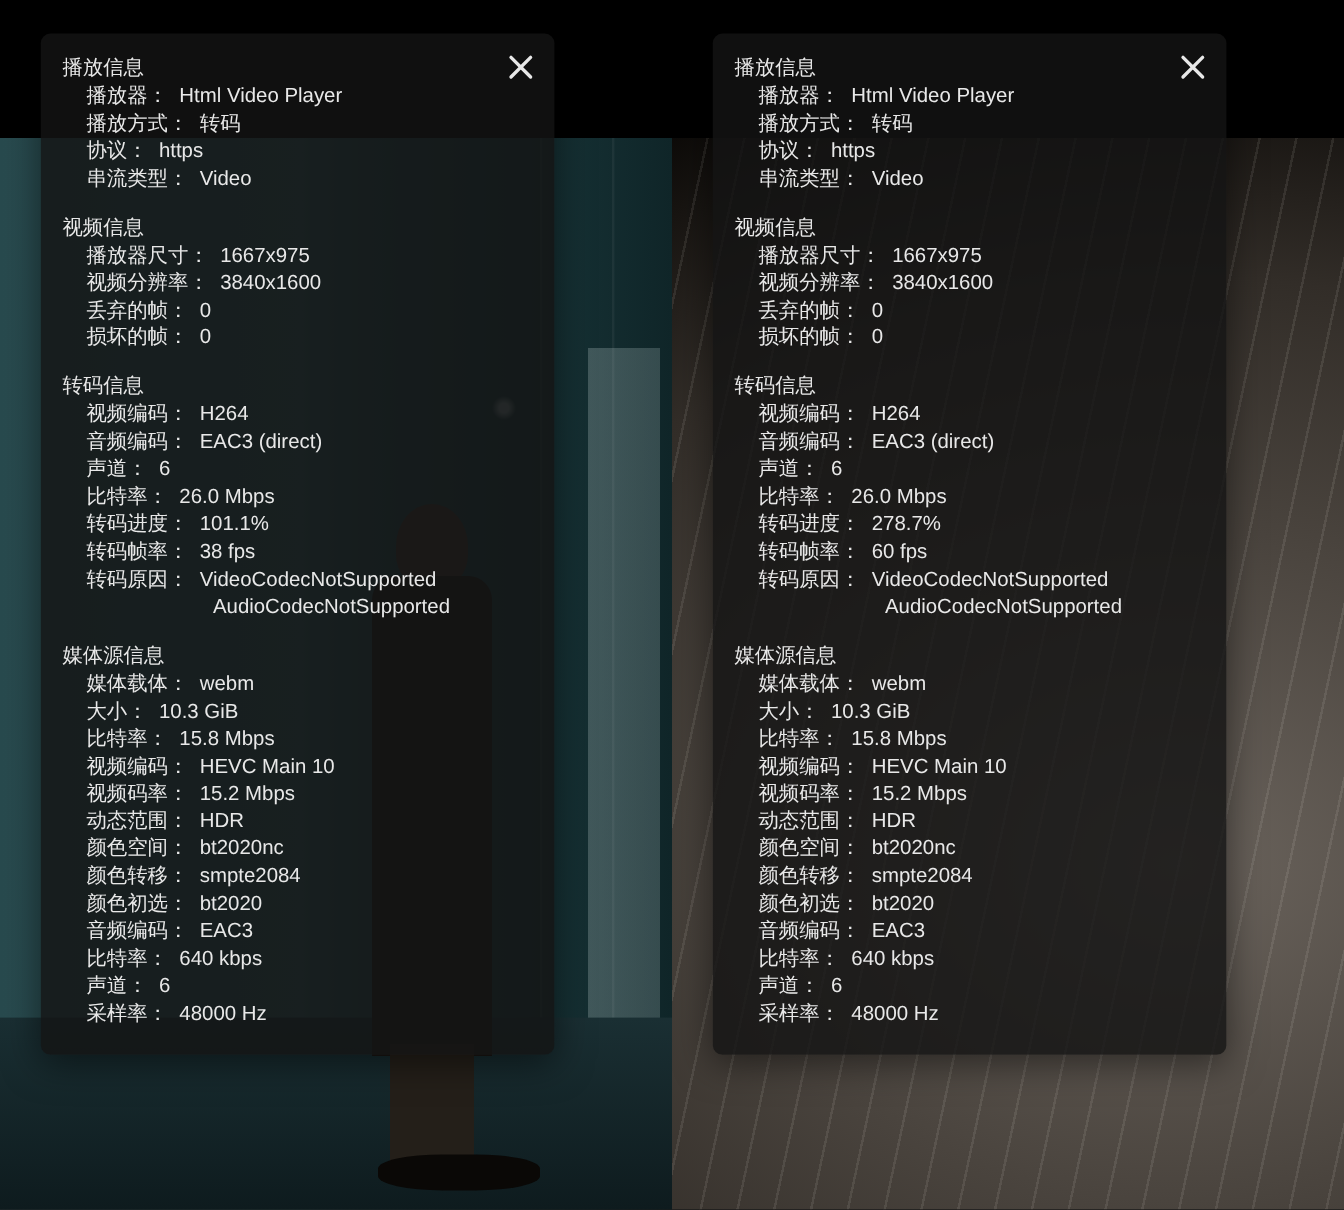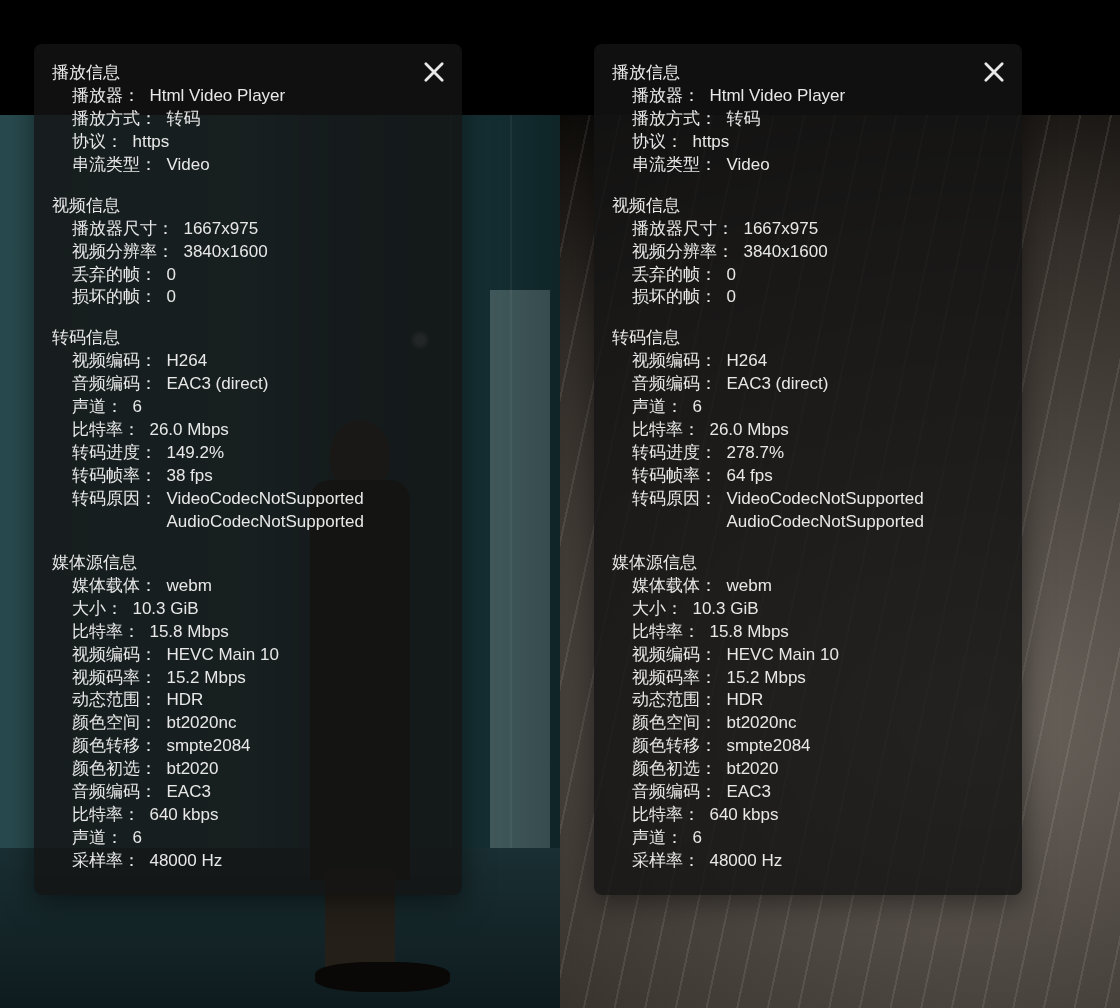--- a/index.html
+++ b/index.html
@@ -20,35 +20,35 @@
   .bg-left .figure .legs{position:absolute;bottom:0;left:25px;right:25px;height:110px;background:#241f19;}
   .bg-left .figure .feet{position:absolute;bottom:-12px;left:15px;right:-30px;height:30px;background:#0a0806;border-radius:40%;}
   
   .bg-right{position:absolute;inset:0;background:
     linear-gradient(to bottom, #000 0 115px, transparent 115px),
     radial-gradient(ellipse 900px 700px at 420px 720px, #6b645d 0%, #4a443e 40%, #322d28 70%, #0b0907 100%);
   }
   .bg-right .stripes{position:absolute;inset:115px 0 0 0;background:repeating-linear-gradient(102deg, transparent 0 28px, rgba(220,215,205,.10) 28px 30px);mix-blend-mode:screen;}
   
   .panel{
-    position:absolute;top:44px;left:34px;width:390px;
+    position:absolute;top:28px;left:34px;width:390px;
     background:rgba(20,20,20,.82);color:#e8e8e8;border-radius:8px;
     padding:18px 20px 22px 18px;font-size:17px;line-height:1.35;
     box-shadow:0 6px 30px rgba(0,0,0,.5);
   }
   .half.right .panel{left:34px;}
   .panel .close{position:absolute;top:14px;right:14px;width:28px;height:28px;cursor:pointer;color:#e8e8e8;}
   .panel .close svg{width:28px;height:28px;}
   .section+.section{margin-top:18px;}
   .sec-title{font-weight:400;}
   .row{padding-left:20px;display:flex;}
   .row .lbl::after{content:"：  ";white-space:pre;}
   .row .val{white-space:pre;}
   .extra{padding-left:20px;}
-  .extra .val{margin-left:0;}
+  .extra .val{margin-left:11px;}
   
   .nowrap{white-space:nowrap;}
 </style>
 </head>
 <body>
 
 <div class="stage">
 
   <div class="half left">
     <div class="bg-left">
@@ -118,21 +118,21 @@
           <div class="row nowrap">
             <span class="lbl">声道</span>
             <span class="val">6</span>
           </div>
           <div class="row nowrap">
             <span class="lbl">比特率</span>
             <span class="val">26.0 Mbps</span>
           </div>
           <div class="row nowrap">
             <span class="lbl">转码进度</span>
-            <span class="val">149.2%</span>
+            <span class="val">101.1%</span>
           </div>
           <div class="row nowrap">
             <span class="lbl">转码帧率</span>
             <span class="val">38 fps</span>
           </div>
           <div class="row nowrap">
             <span class="lbl">转码原因</span>
             <span class="val">VideoCodecNotSupported</span>
           </div>
           <div class="row extra nowrap">
@@ -261,21 +261,21 @@
           <div class="row nowrap">
             <span class="lbl">比特率</span>
             <span class="val">26.0 Mbps</span>
           </div>
           <div class="row nowrap">
             <span class="lbl">转码进度</span>
             <span class="val">278.7%</span>
           </div>
           <div class="row nowrap">
             <span class="lbl">转码帧率</span>
-            <span class="val">64 fps</span>
+            <span class="val">60 fps</span>
           </div>
           <div class="row nowrap">
             <span class="lbl">转码原因</span>
             <span class="val">VideoCodecNotSupported</span>
           </div>
           <div class="row extra nowrap">
             <span class="lbl" style="visibility: hidden;">转码原因</span>
             <span class="val">AudioCodecNotSupported</span>
           </div>
         </div>

